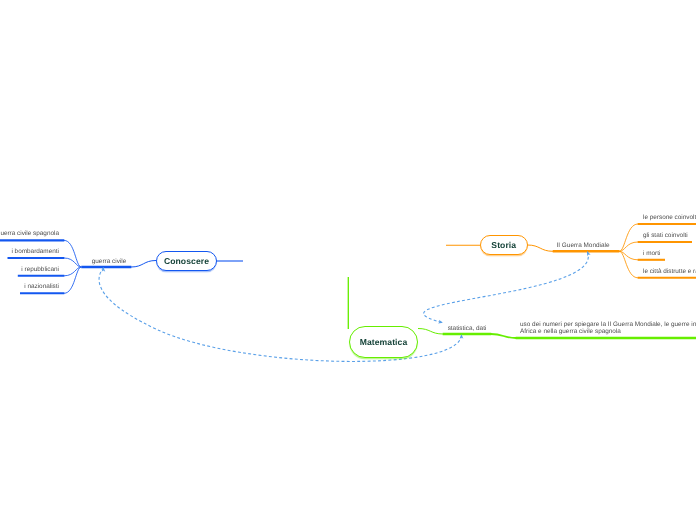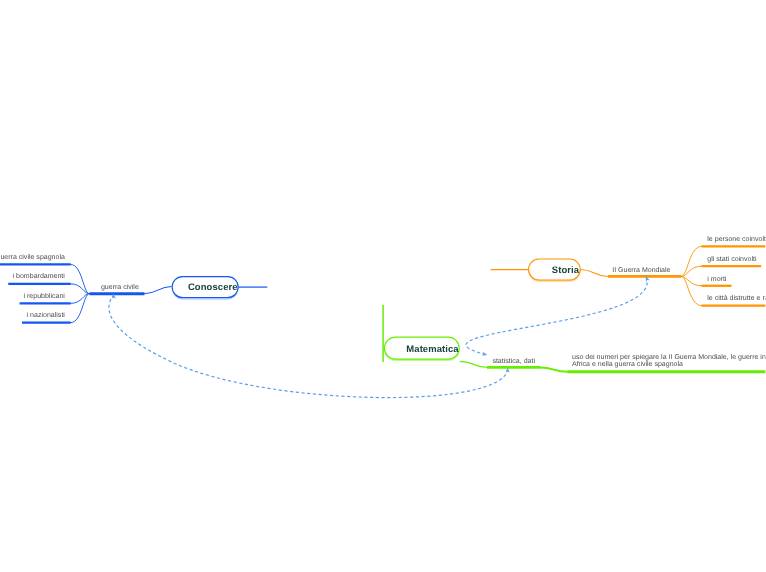--- a/index.html
+++ b/index.html
@@ -6,21 +6,21 @@
   html,body{margin:0;padding:0;background:#ffffff;}
   body{width:696px;height:520px;overflow:hidden;position:relative;
        font-family:"Liberation Sans",sans-serif;
        -webkit-font-smoothing:antialiased;text-rendering:geometricPrecision;}
   #map{position:absolute;left:0;top:0;width:696px;height:520px;}
   svg.links{position:absolute;left:0;top:0;width:696px;height:520px;}
   .leaf{position:absolute;white-space:nowrap;font-size:6.4px;color:#4d4d4d;}
   .leaf.r{text-align:right;}
   .leaf.c{text-align:center;}
   .pill{position:absolute;box-sizing:border-box;border-radius:999px;
-        background:#ffffff;display:flex;align-items:center;justify-content:flex-end;
+        background:#ffffff;display:flex;align-items:center;justify-content:center;
         font-weight:bold;font-size:8.6px;color:#17443a;letter-spacing:0.08px;}
   .central{position:absolute;box-sizing:border-box;border-radius:17px;
         background:#fbfdfd;border:1.5px solid #2f86c9;
         font-weight:bold;font-size:10.6px;color:#1b2d5b;line-height:11px;
         padding:7px 0 0 18.5px;}
 </style>
 </head>
 <body>
 
 <div id="map">
@@ -68,21 +68,21 @@
 </svg>
 
 <div class="pill" style="left:156px;top:250.5px;width:61px;height:20px;border:1.4px solid #1357f0;box-shadow:0 1.6px 0.8px -0.4px rgba(19,87,240,0.38);">
   <span>Conoscere</span>
 </div>
 
 <div class="pill" style="left:480px;top:234.5px;width:47.5px;height:20.5px;border:1.4px solid #ff9500;box-shadow:0 1.6px 0.8px -0.4px rgba(255,149,0,0.45);">
   <span>Storia</span>
 </div>
 
-<div class="pill" style="left:349px;top:306px;width:69px;height:21px;border:1.4px solid #66ee00;box-shadow:0 1.6px 0.8px -0.4px rgba(102,238,0,0.45);">
+<div class="pill" style="left:349px;top:326px;width:69px;height:32px;border:1.4px solid #66ee00;box-shadow:0 1.6px 0.8px -0.4px rgba(102,238,0,0.45);">
   <span>Matematica</span>
 </div>
 
 <div class="leaf c" style="left:81px;top:258px;width:56px;">
   <span>guerra civile</span>
 </div>
 
 <div class="leaf c" style="left:548px;top:242px;width:70px;">
   <span>II Guerra Mondiale</span>
 </div>

